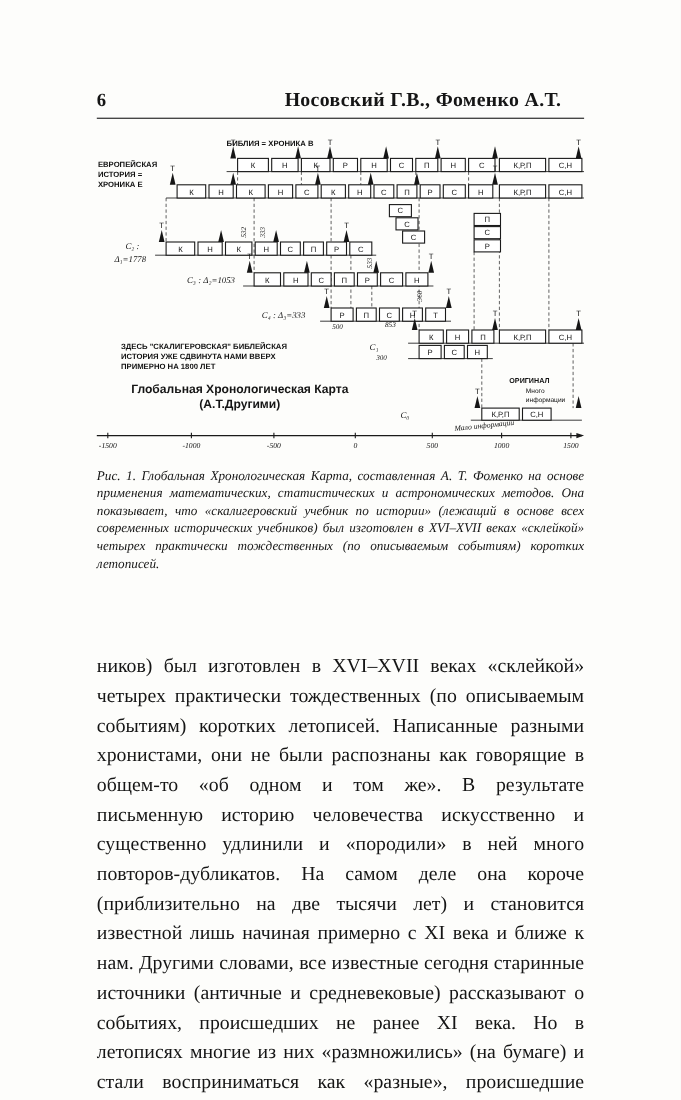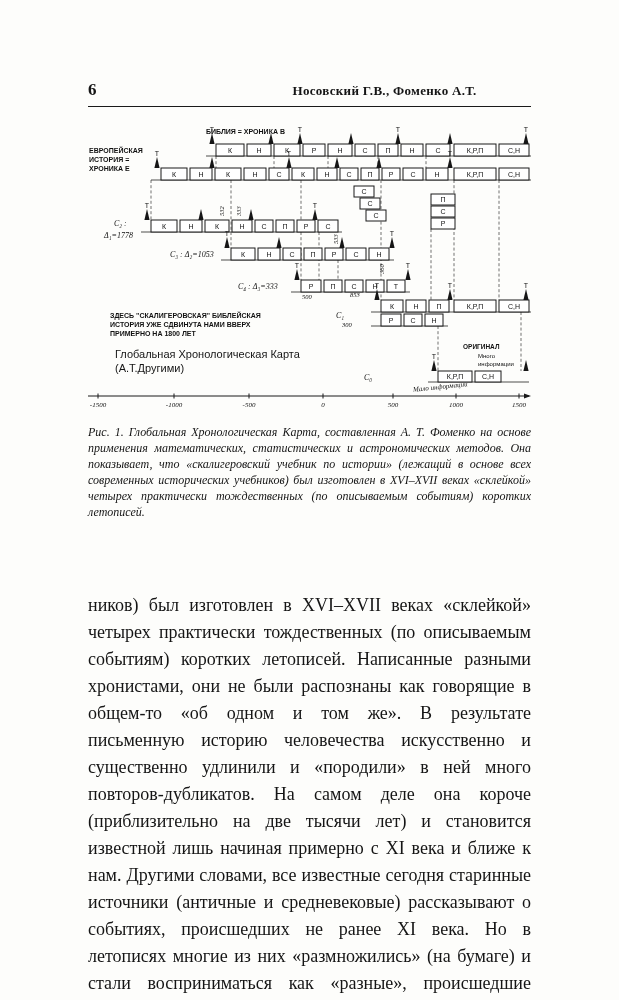--- a/index.html
+++ b/index.html
@@ -9,31 +9,31 @@
     background:#fdfdfb;color:#151515;overflow:hidden;
     font-family:"Liberation Serif", serif;
   }
   
   .header{
     position:absolute;left:88px;top:80px;width:443px;
     display:flex;align-items:baseline;
     border-bottom:1.6px solid #1a1a1a;padding-bottom:6px;
   }
   .pagenum{font-size:17px;font-weight:700;width:40px;}
-  .header-authors{flex:1;text-align:center;padding-left:110px;font-size:13px;font-weight:700;letter-spacing:.3px;}
+  .header-authors{flex:1;text-align:center;padding-left:110px;font-size:18px;font-weight:700;letter-spacing:.3px;}
 
   
   .figure{position:absolute;left:86px;top:124px;width:445px;height:292px;}
   .figure svg{position:absolute;left:0;top:0;width:445px;height:292px;}
   .flabel{position:absolute;font-family:"Liberation Sans", sans-serif;color:#111;white-space:pre-line;line-height:1.25;}
   .bible{left:120px;top:4px;font-size:7px;font-weight:700;}
   .euro{left:3px;top:23px;font-size:7px;font-weight:700;}
   .shifted{left:24px;top:188px;font-size:7px;font-weight:700;width:180px;}
-  .maptitle{position:absolute;left:29px;top:224px;width:240px;
-    font-family:"Liberation Sans", sans-serif;font-weight:400;font-size:11px;line-height:1.25;}
+  .maptitle{position:absolute;left:12px;top:224px;width:240px;text-align:center;
+    font-family:"Liberation Sans", sans-serif;font-weight:700;font-size:11px;line-height:1.25;}
   .original{left:377px;top:219px;font-size:6.5px;font-weight:700;}
   .muchinfo{left:392px;top:229px;font-size:6px;}
   .littleinfo{left:327px;top:259px;font-size:7px;font-style:italic;font-family:"Liberation Serif",serif;transform:rotate(-6deg);}
 
   
   .box{fill:#fff;stroke:#1a1a1a;stroke-width:1;}
   .blabel{font:7px "Liberation Sans", sans-serif;text-anchor:middle;fill:#111;}
   .spike{fill:#161616;}
   .dash{stroke:#333;stroke-width:.7;stroke-dasharray:3 2.2;}
   .base{stroke:#222;stroke-width:.8;}

